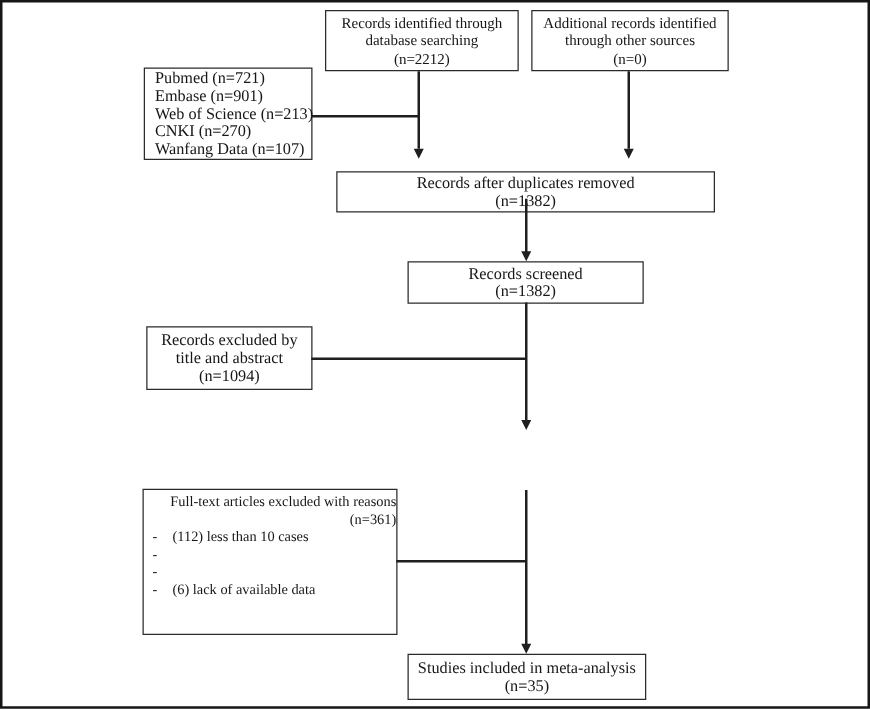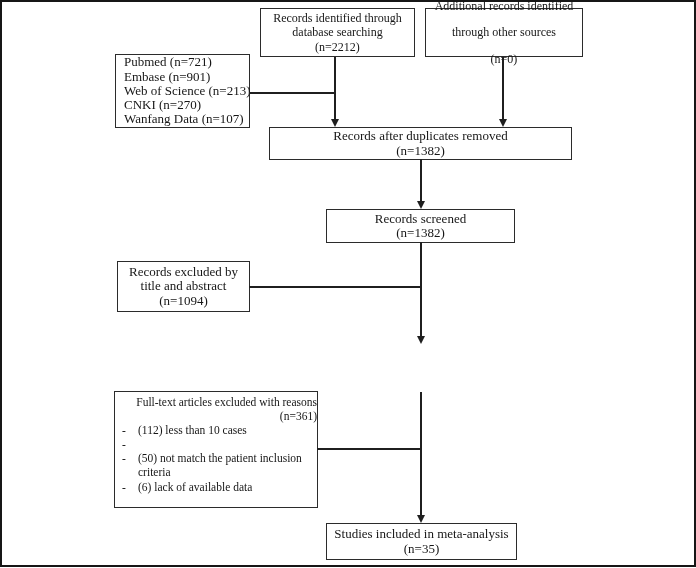--- a/index.html
+++ b/index.html
@@ -24,27 +24,27 @@
     box-sizing:border-box;
     border:1.5px solid #2b2b2b;
     background:#ffffff;
     display:flex;flex-direction:column;
     justify-content:center;align-items:center;
     text-align:center;
     font-size:13px;line-height:14.5px;
   }
   .bline{white-space:nowrap;}
   #box-db-search{left:260px;top:8px;width:155px;height:49px;font-size:12px;}
-  #box-other{left:425px;top:8px;width:158px;height:49px;font-size:12px;gap:12px;}
+  #box-other{left:425px;top:8px;width:158px;height:49px;font-size:12px;}
   #box-databases{
     left:115px;top:54px;width:135px;height:74px;
     align-items:flex-start;text-align:left;
     padding-left:8px;line-height:14.2px;
   }
-  #box-duplicates{left:269px;top:127px;width:303px;height:33px;}
+  #box-duplicates{left:269px;top:137px;width:303px;height:33px;}
   #box-screened{left:326px;top:209px;width:189px;height:34px;}
   #box-excluded1{left:117px;top:261px;width:133px;height:51px;}
   #box-fulltext{left:327px;top:344px;width:190px;height:49px;}
   #box-reasons{
     left:114px;top:391px;width:204px;height:117px;
     justify-content:flex-start;
     padding-top:3px;
     font-size:11.5px;line-height:14.1px;
   }
   #box-reasons .bline{width:100%;text-align:right;}
@@ -127,21 +127,20 @@
     <div class="bline">(n=361)</div>
     <div class="reason-row">
       <span class="reason-dash">-</span>
       <span class="reason-text">(112) less than 10 cases</span>
     </div>
     <div class="reason-row">
       <span class="reason-dash">-</span>
     </div>
     <div class="reason-row">
       <span class="reason-dash">-</span>
-      <span class="reason-text">(50) not match the patient inclusion criteria</span>
     </div>
     <div class="reason-row">
       <span class="reason-dash">-</span>
       <span class="reason-text">(6) lack of available data</span>
     </div>
   </div>
 
   <div class="box" id="box-studies">
     <div class="bline">Studies included in meta-analysis</div>
     <div class="bline">(n=35)</div>

